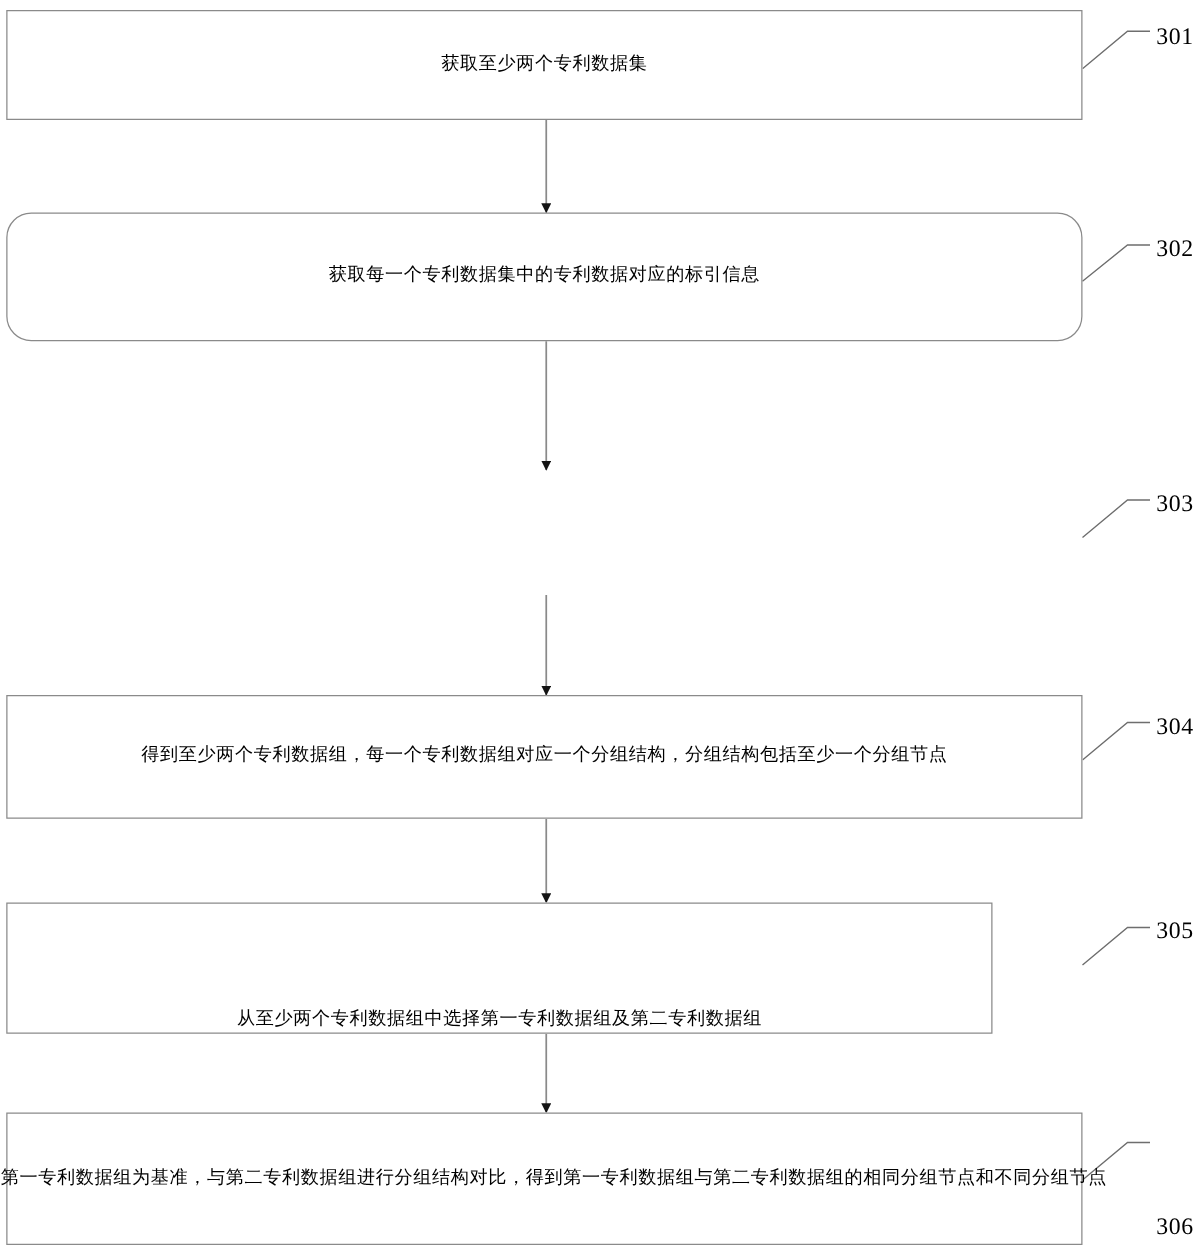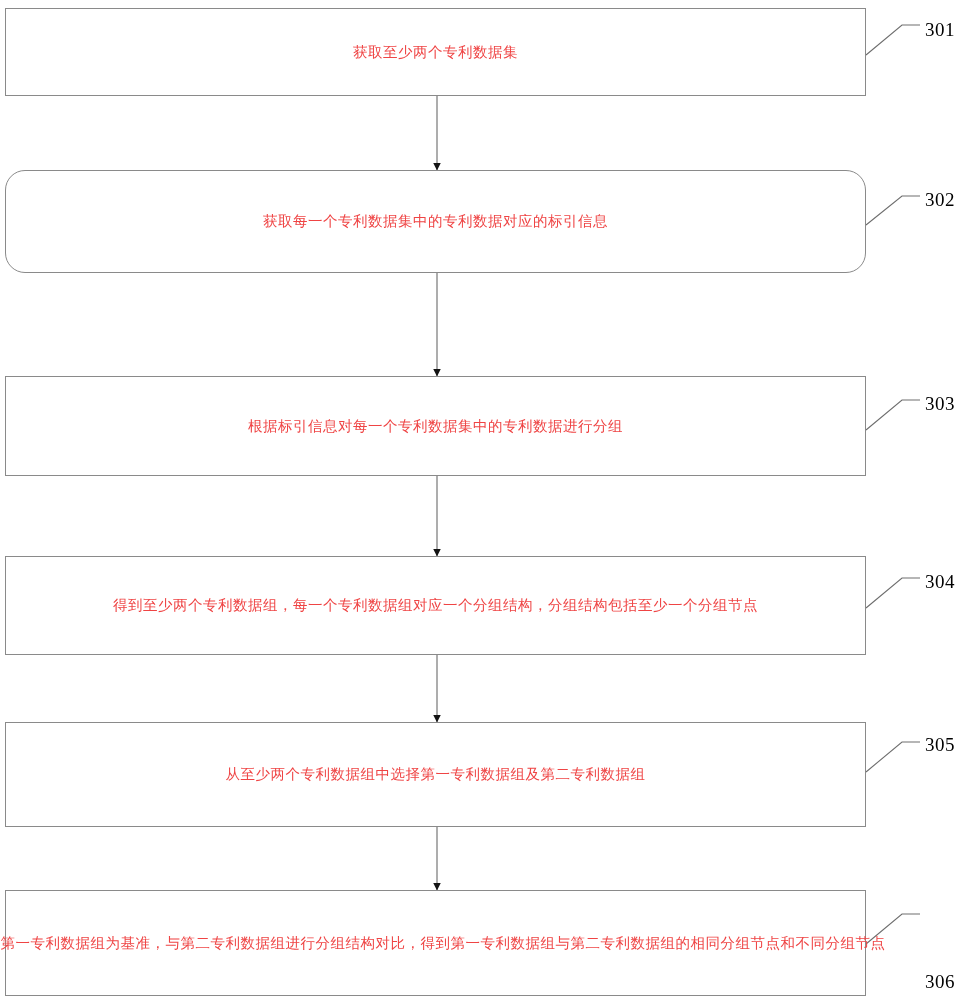--- a/index.html
+++ b/index.html
@@ -27,23 +27,23 @@
     position: absolute;
     box-sizing: border-box;
     border: 1px solid #8a8a8a;
     background: #ffffff;
     display: flex;
     align-items: center;
     justify-content: center;
   }
 
   .node-label {
-    font-family: Liberation Sans, sans-serif;
+    font-family: Liberation Mono, monospace;
     font-size: 14.5px;
-    color: #ef4444;
+    color: #000000;
     letter-spacing: 0.5px;
     line-height: 1.4;
     text-align: center;
     padding: 0 10px;
     white-space: nowrap;
   }
 
   .ref-number {
     position: absolute;
     font-family: "Liberation Serif", "DejaVu Serif", serif;
@@ -94,29 +94,26 @@
   </svg>
 
   <div class="node-box" style="left:5px; top:8px; width:861px; height:88px;">
     <span class="node-label">获取至少两个专利数据集</span>
   </div>
 
   <div class="node-box" style="left:5px; top:170px; width:861px; height:103px;border-radius:20px;">
     <span class="node-label">获取每一个专利数据集中的专利数据对应的标引信息</span>
   </div>
 
-  <div class="node-box" style="left:5px; top:376px; width:861px; height:100px;">
-    <span class="node-label">根据标引信息对每一个专利数据集中的专利数据进行分组</span>
-  </div>
 
   <div class="node-box" style="left:5px; top:556px; width:861px; height:99px;">
     <span class="node-label">得到至少两个专利数据组，每一个专利数据组对应一个分组结构，分组结构包括至少一个分组节点</span>
   </div>
 
-  <div class="node-box" style="left:5px; top:722px; width:861px; height:105px;">
+  <div class="node-box" style="left:5px; top:722px; width:789px; height:105px;align-items:flex-end;">
     <span class="node-label">从至少两个专利数据组中选择第一专利数据组及第二专利数据组</span>
   </div>
 
   <div class="node-box" style="left:5px; top:890px; width:861px; height:106px;">
     <span class="node-label">以第一专利数据组为基准，与第二专利数据组进行分组结构对比，得到第一专利数据组与第二专利数据组的相同分组节点和不同分组节点</span>
   </div>
 
   <span class="ref-number" style="left:925px; top:20px;">301</span>
   <span class="ref-number" style="left:925px; top:190px;text-align:right;">302</span>
   <span class="ref-number" style="left:925px; top:394px;">303</span>

